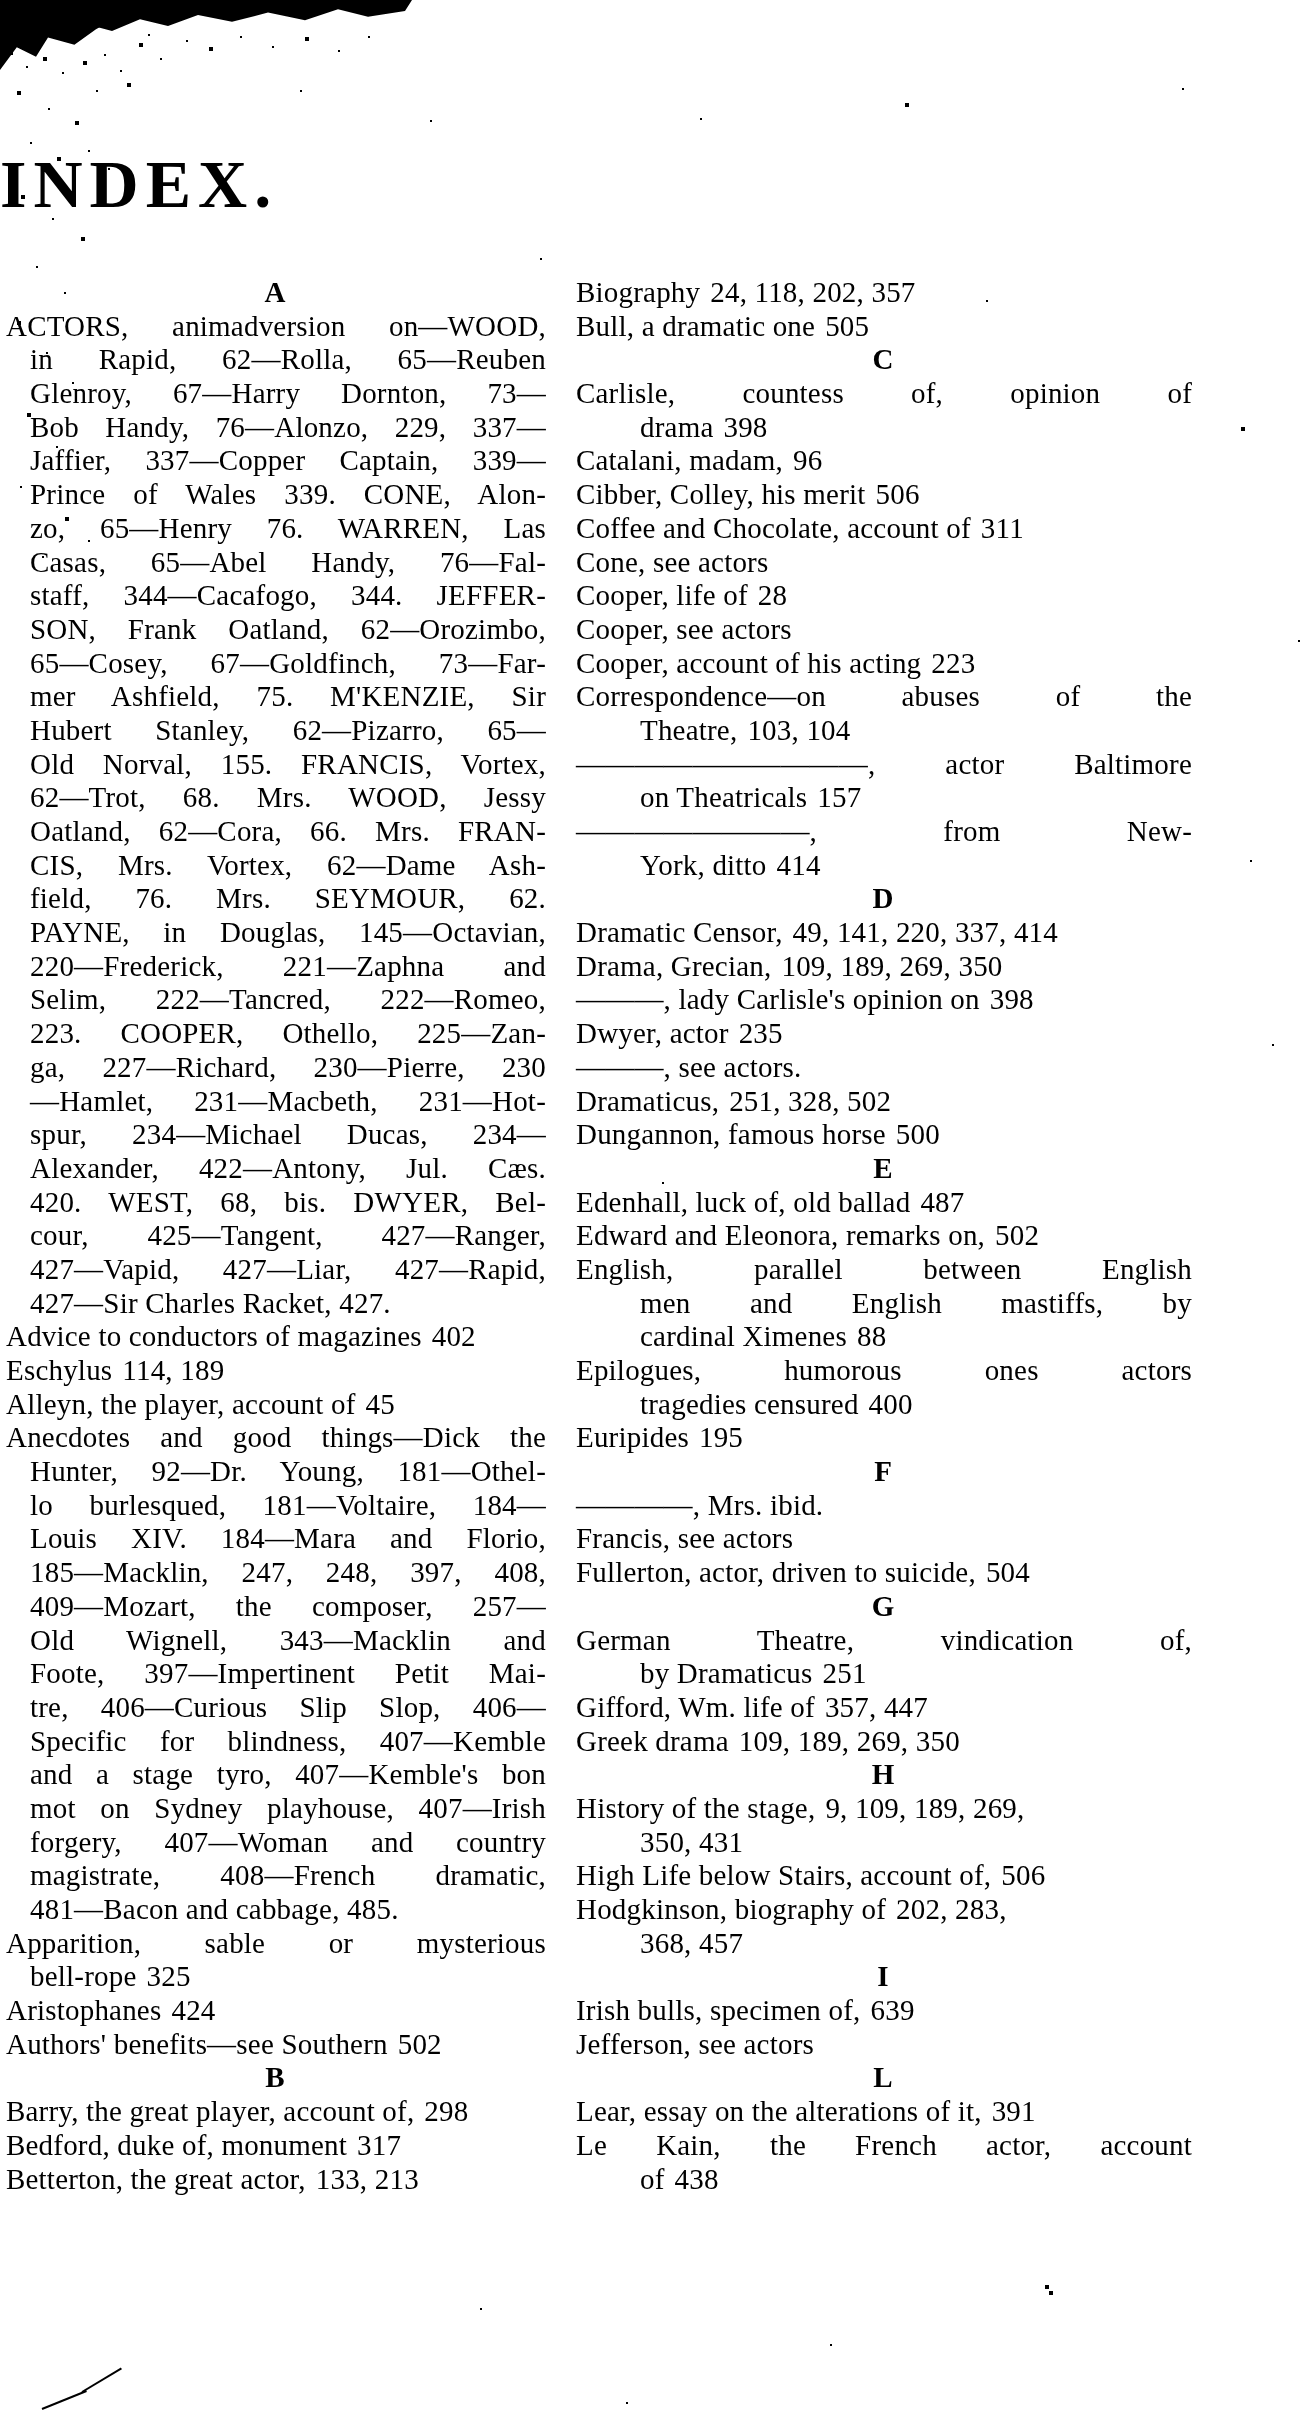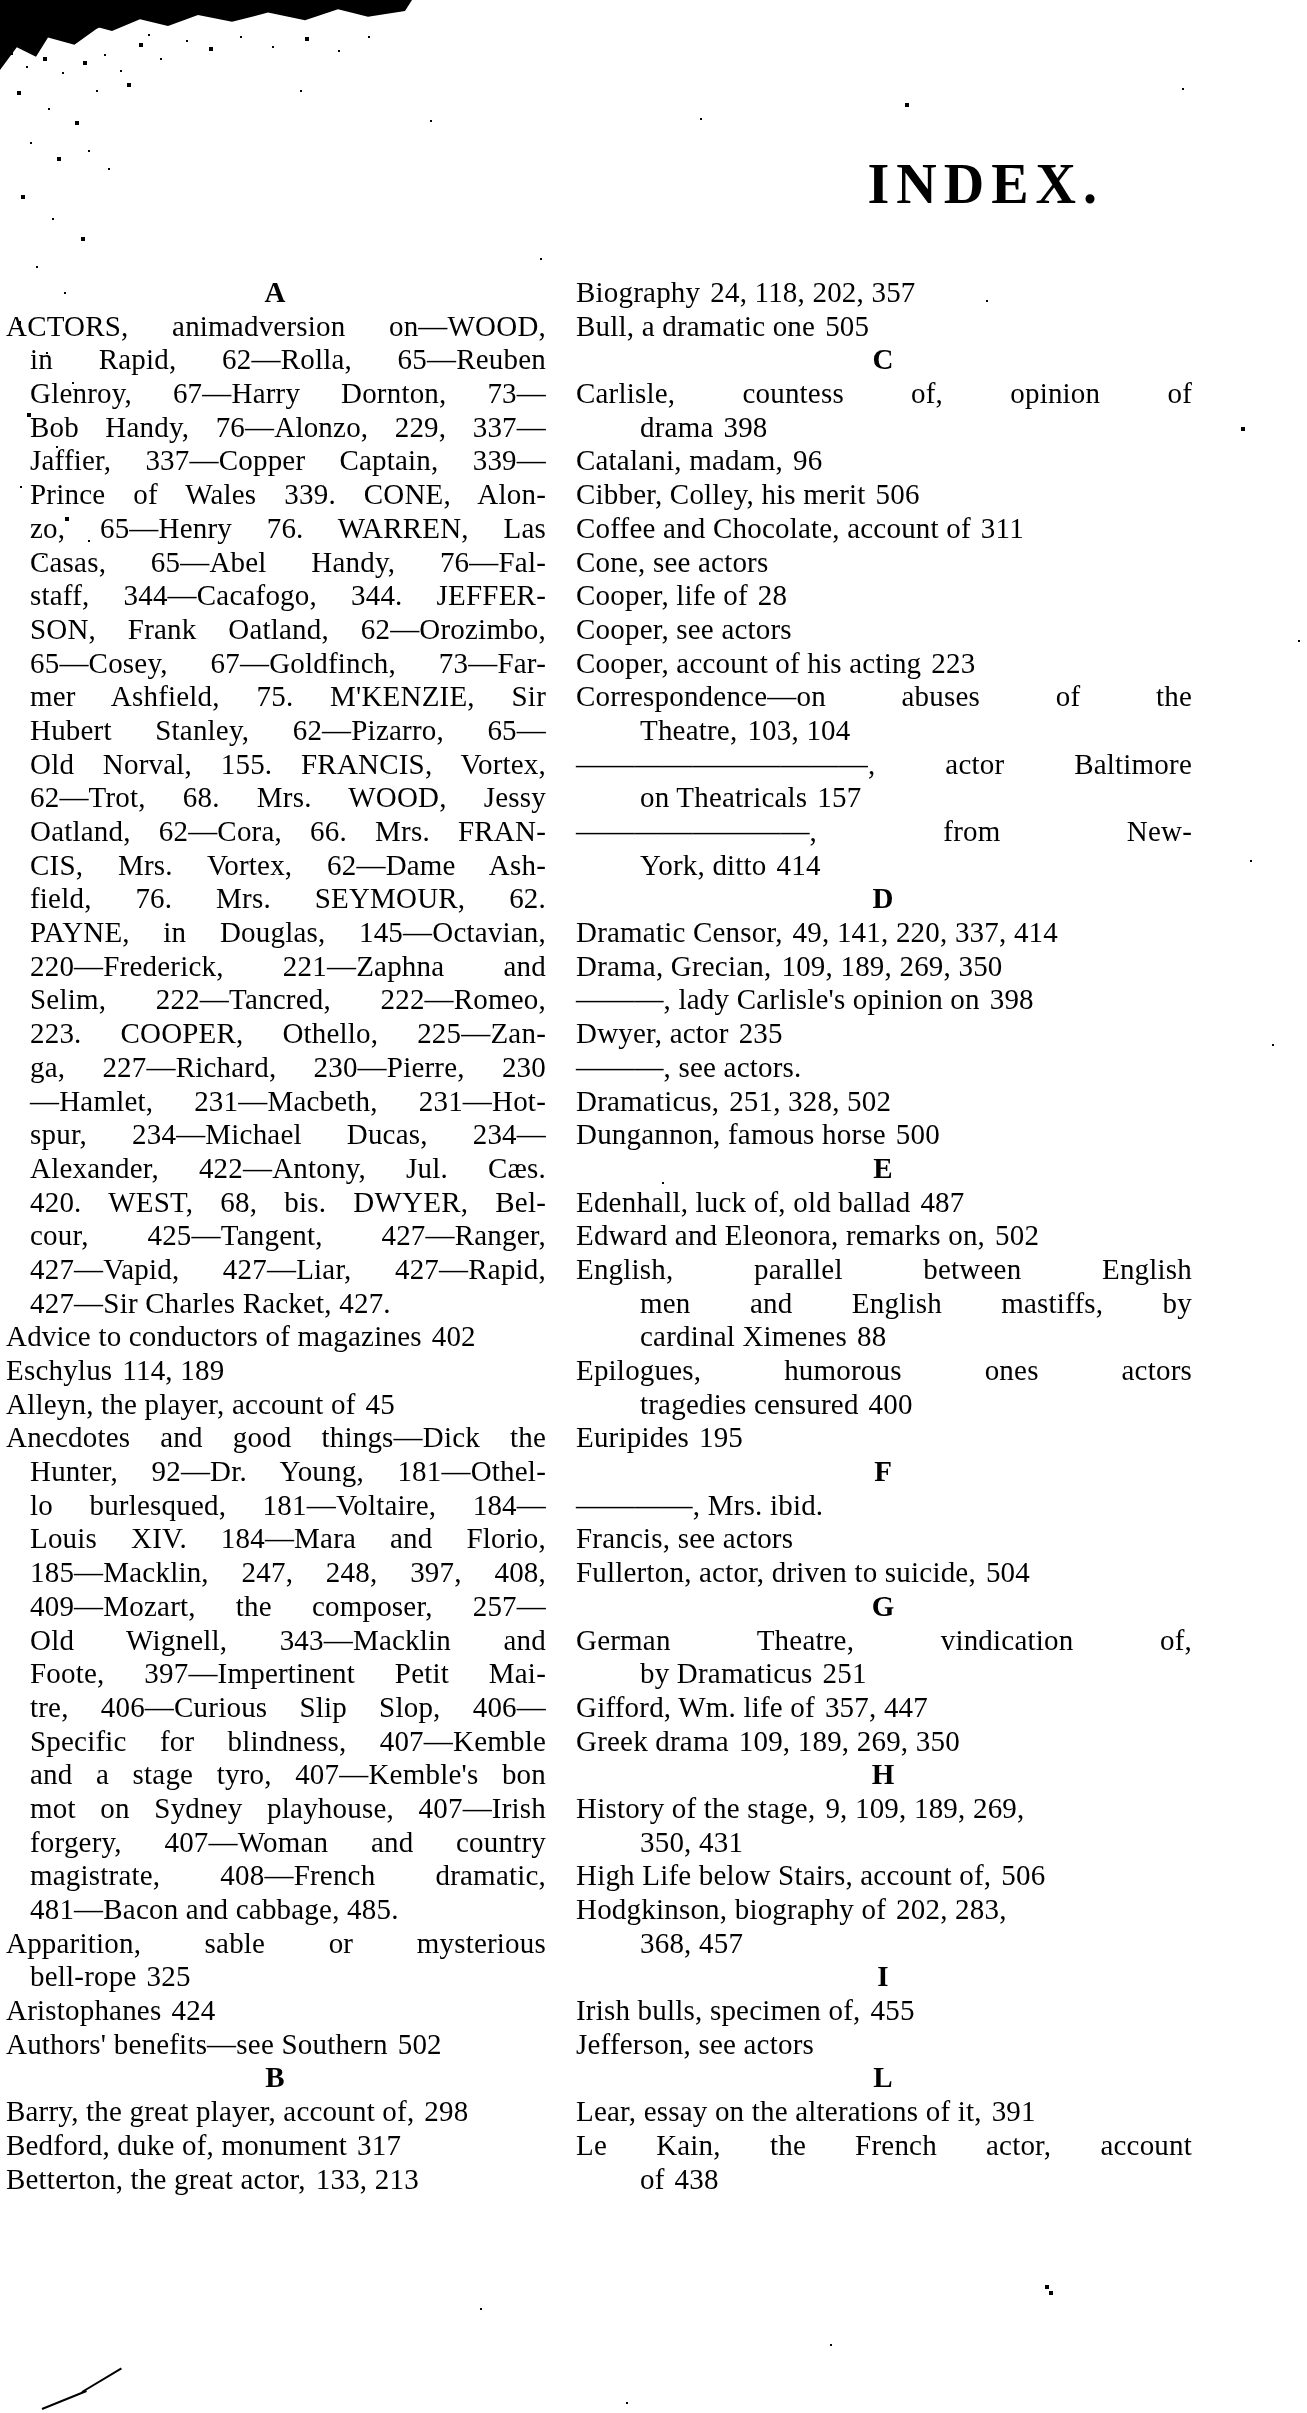--- a/index.html
+++ b/index.html
@@ -6,22 +6,22 @@
   body {
     width:1307px; height:2413px;
     background:#ffffff;
     position:relative;
     overflow:hidden;
     font-family:"Liberation Serif", "DejaVu Serif", serif;
     color:#000;
   }
   .page-title {
     position:absolute; top:148px; left:0; width:1104px;
-    text-align:right;
-    font-size:56px; line-height:72px;
+    text-align:left;
+    font-size:68px; line-height:72px;
     font-weight:bold; letter-spacing:7px;
   }
   .col { position:absolute; top:276px; font-size:29px; }
   #col-left  { left:6px;  width:540px; }
   #col-right { left:576px; width:616px; }
   .line { height:33.7px; line-height:33.7px; letter-spacing:0.2px; }
   .line.j { text-align:justify; text-align-last:justify; }
   .line.h { text-align:center; font-weight:bold; letter-spacing:2px; }
   .line.flex { display:flex; justify-content:flex-start; }
   .flex .t { white-space:nowrap; }
@@ -298,21 +298,21 @@
       <span class="num">506</span>
     </div>
     <div class="line n flex">
       <span class="t">Hodgkinson, biography of</span>
       <span class="num">202, 283,</span>
     </div>
     <div class="line l ind">368, 457</div>
     <div class="line h">I</div>
     <div class="line n flex">
       <span class="t">Irish bulls, specimen of,</span>
-      <span class="num">455</span>
+      <span class="num">639</span>
     </div>
     <div class="line l">Jefferson, see actors</div>
     <div class="line h">L</div>
     <div class="line n flex">
       <span class="t">Lear, essay on the alterations of it,</span>
       <span class="num">391</span>
     </div>
     <div class="line j">Le Kain, the French actor, account</div>
     <div class="line n ind flex">
       <span class="t">of</span>

